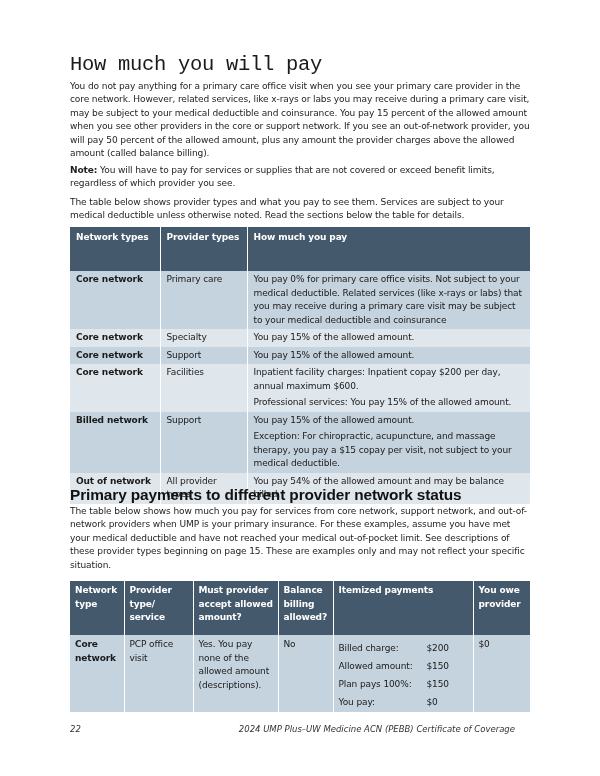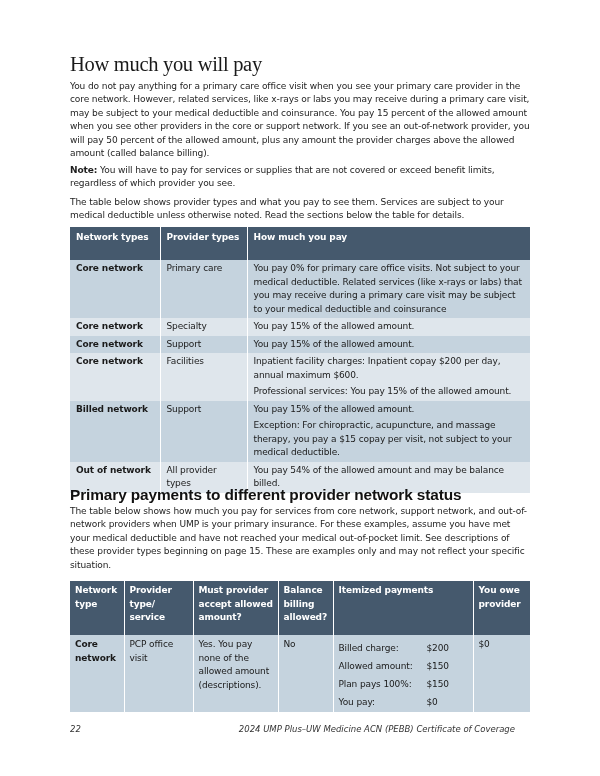--- a/index.html
+++ b/index.html
@@ -1,32 +1,32 @@
 <!DOCTYPE html>
 <html><head>
 <meta charset="utf-8">
 <style>
   * { margin: 0; padding: 0; box-sizing: border-box; }
   html, body { width: 600px; height: 776px; background: #ffffff; overflow: hidden; }
   body { font-family: "DejaVu Sans", sans-serif; color: #1a1a1a; position: relative; }
   .page { position: absolute; left: 70px; top: 0; width: 461px; }
 
-  .h1 { position: absolute; top: 53px; left: 0; font-size: 20.5px; font-weight: normal; color: #1a1a1a; letter-spacing: -0.3px; font-family: Liberation Serif, serif; }
+  .h1 { position: absolute; top: 53px; left: 0; font-size: 20.5px; font-weight: normal; color: #1a1a1a; letter-spacing: -0.3px; font-family: Liberation Mono, monospace; }
   .para { position: absolute; left: 0; width: 462px; font-size: 9.05px; line-height: 13.4px; color: #1e1e1e; letter-spacing: -0.12px; }
   .p1 { top: 80px; }
   .p2 { top: 164px; }
   .p3 { top: 196px; }
   .bold { font-weight: bold; }
 
   table { border-collapse: collapse; position: absolute; left: 0; table-layout: fixed; }
   td, th { font-size: 9px; line-height: 13.5px; vertical-align: top; text-align: left; letter-spacing: -0.12px; border-right: 1px solid #ffffff; }
   td:last-child, th:last-child { border-right: none; }
   th { background: #45596d; color: #ffffff; font-weight: bold; padding: 4px 6px 2px 6px; }
   .t1 { top: 227px; width: 460px; }
-  .t1 th { height: 33px; }
+  .t1 th { height: 44px; }
   .t1 td { padding: 2px 6px 2px 6px; }
   .dark td { background: #c5d3de; }
   .light td { background: #dfe6ec; }
   .sub { display: block; margin-top: 3px; }
 
   .h2 { position: absolute; top: 486px; left: 0; font-size: 15.4px; font-weight: bold; color: #111; letter-spacing: -0.1px; font-family: "Liberation Sans", sans-serif; }
   .p4 { top: 505px; }
 
   .t2 { top: 581px; width: 460px; }
   .t2 th { height: 54px; padding: 3px 4px 2px 5px; }

